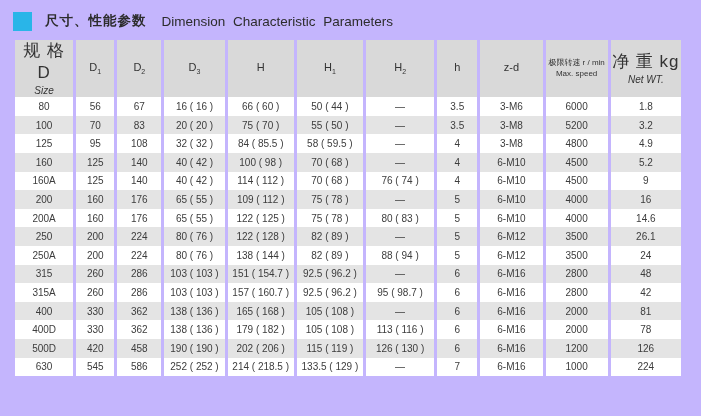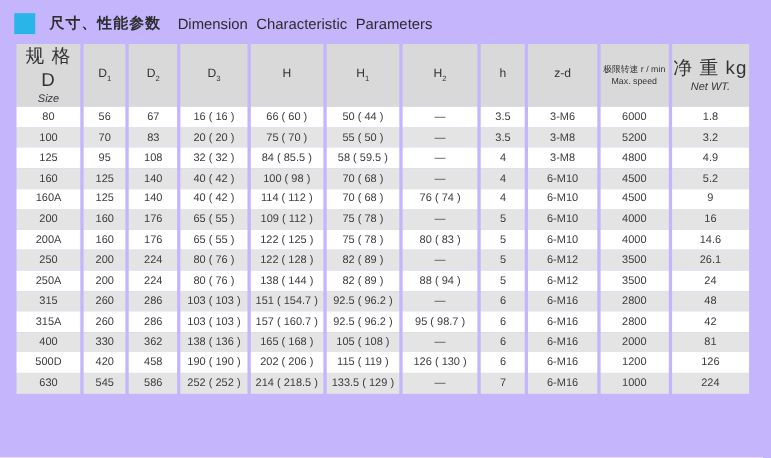--- a/index.html
+++ b/index.html
@@ -258,20 +258,33 @@
           <td>138 ( 136 )</td>
           <td>165 ( 168 )</td>
           <td>105 ( 108 )</td>
           <td>—</td>
           <td>6</td>
           <td>6-M16</td>
           <td>2000</td>
           <td>81</td>
         </tr>
         <tr>
+          <td>400D</td>
+          <td>330</td>
+          <td>362</td>
+          <td>138 ( 136 )</td>
+          <td>179 ( 182 )</td>
+          <td>105 ( 108 )</td>
+          <td>113 ( 116 )</td>
+          <td>6</td>
+          <td>6-M16</td>
+          <td>2000</td>
+          <td>78</td>
+        </tr>
+        <tr>
           <td>500D</td>
           <td>420</td>
           <td>458</td>
           <td>190 ( 190 )</td>
           <td>202 ( 206 )</td>
           <td>115 ( 119 )</td>
           <td>126 ( 130 )</td>
           <td>6</td>
           <td>6-M16</td>
           <td>1200</td>

